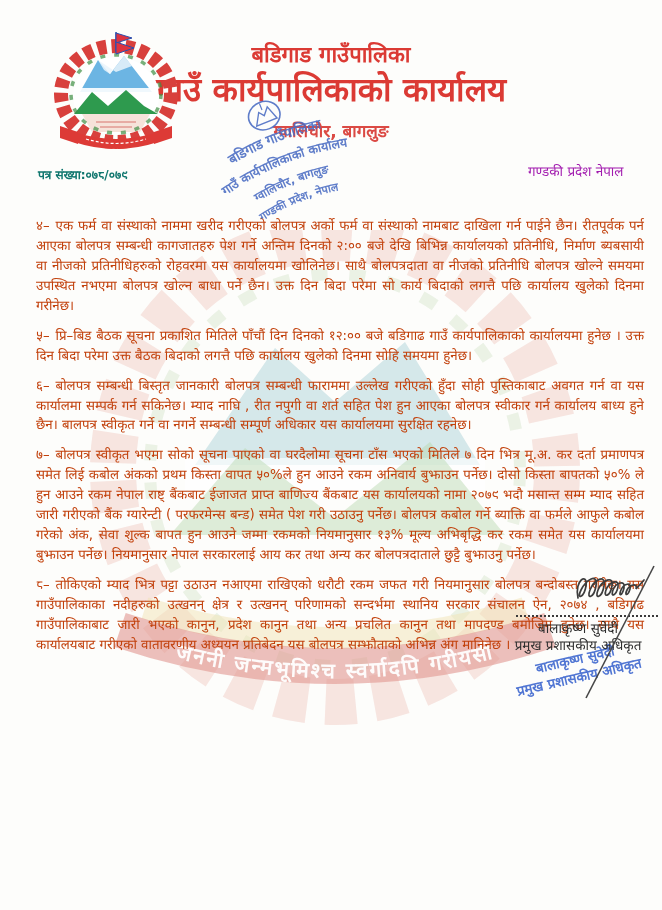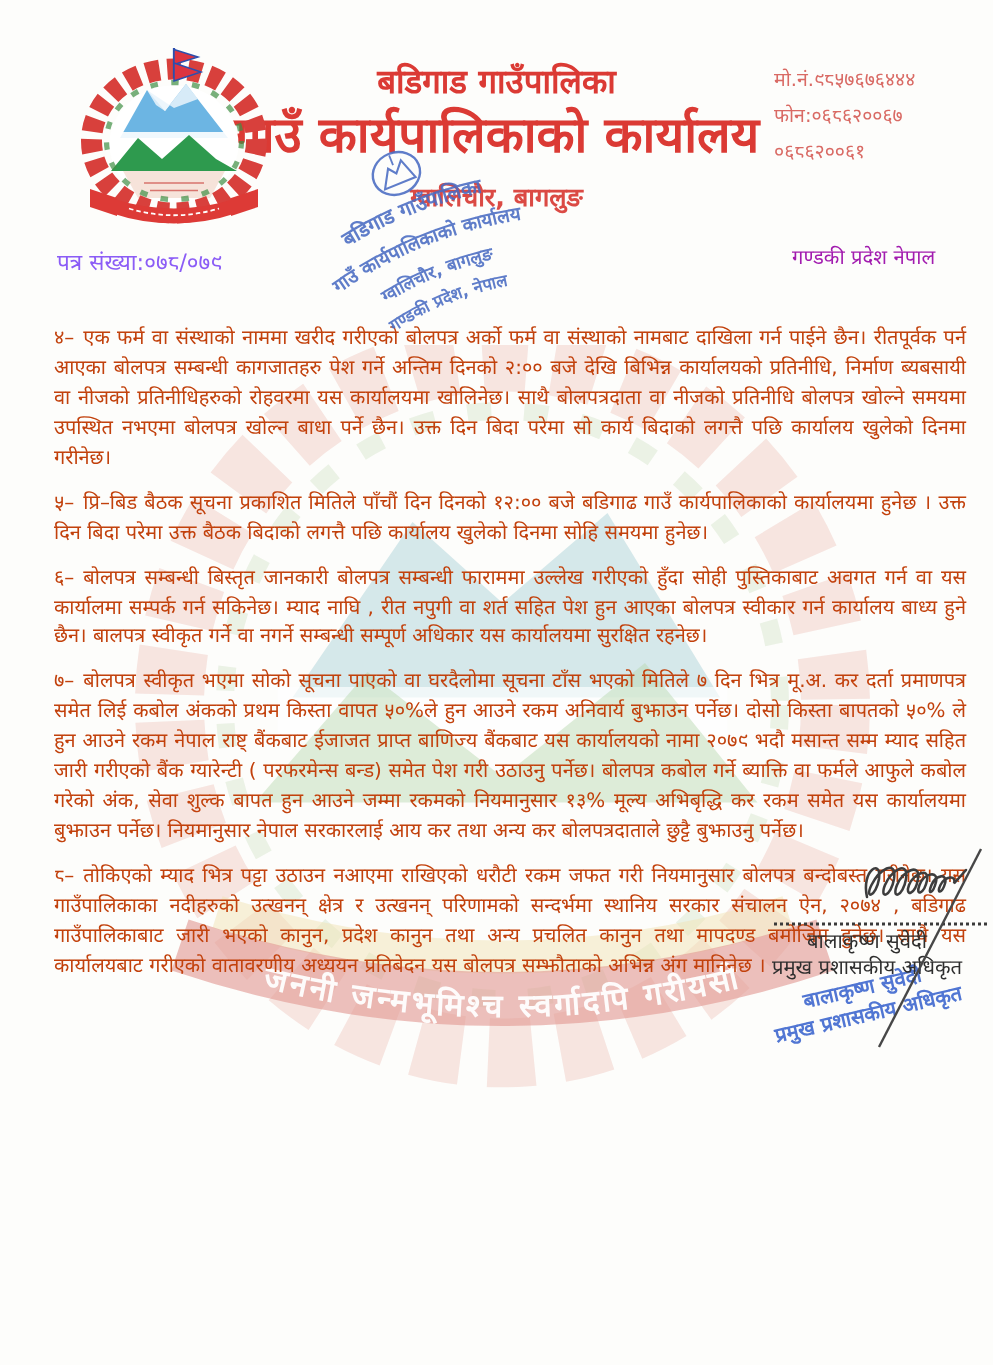--- a/index.html
+++ b/index.html
@@ -14,22 +14,22 @@
   .logo{position:absolute;left:52px;top:30px;width:128px;height:124px;z-index:3;}
   .h-muni{position:absolute;left:0;right:0;top:38px;text-align:center;
     font-size:22px;font-weight:bold;color:#db3a34;z-index:2;}
   .h-office{position:absolute;left:0;right:0;top:66px;text-align:center;
     font-size:33px;font-weight:bold;color:#db3a34;z-index:2;}
   .h-addr{position:absolute;left:0;right:0;top:119px;text-align:center;
     font-size:17px;font-weight:bold;color:#db4a44;z-index:2;}
   .contact{position:absolute;left:516px;top:42px;font-size:13px;line-height:24px;
     color:#d96a64;z-index:2;}
   .province{position:absolute;left:528px;top:162px;font-size:13.5px;color:#a21caf;z-index:2;}
-  .letterno{position:absolute;left:38px;top:164px;font-size:15px;line-height:23px;
-    color:#8b5cf6;font-weight:normal;z-index:2;}
+  .letterno{position:absolute;left:38px;top:164px;font-size:12px;line-height:23px;
+    color:#0f766e;font-weight:bold;z-index:2;}
   .hstamp{position:absolute;left:196px;top:88px;width:175px;height:148px;z-index:4;opacity:.88;}
   
   .body-text{position:absolute;left:36px;top:216px;width:608px;z-index:2;
     color:#c2410c;font-size:13.3px;line-height:1.5;text-align:justify;}
   .body-text p{margin:0 0 10px 0;}
   .pnum{padding-right:6px;}
   
   .sig-svg{position:absolute;left:572px;top:560px;width:90px;height:148px;z-index:5;}
   .dotline{position:absolute;left:516px;top:601px;width:142px;height:14px;
     border-bottom:2.5px dotted #3a3a3a;z-index:4;}
@@ -74,25 +74,20 @@
     <path d="M34 109 Q64 118 94 109" stroke="#ffffff" stroke-width="1.2" stroke-dasharray="3 2" fill="none"></path>
     <line x1="64" y1="2" x2="64" y2="22" stroke="#2b4fae" stroke-width="1.5"></line>
     <path d="M64 3 L80 8 L64 13 Z" fill="#dd3440" stroke="#2b4fae" stroke-width="1"></path>
     <path d="M64 12 L82 18 L64 24 Z" fill="#dd3440" stroke="#2b4fae" stroke-width="1"></path>
   </svg>
 
   <div class="h-muni">बडिगाड गाउँपालिका</div>
   <div class="h-office">गाउँ कार्यपालिकाको कार्यालय</div>
   <div class="h-addr">ग्वालिचौर, बागलुङ</div>
 
-  <div class="contact">
-    <div>मो.नं.९८५७६७६४४४</div>
-    <div>फोन:०६८६२००६७</div>
-    <div>०६८६२००६१</div>
-  </div>
   <div class="province">गण्डकी प्रदेश नेपाल</div>
 
   <div class="letterno">
     <div>पत्र संख्या:०७८/०७९</div>
   </div>
 
   <svg class="hstamp" viewBox="0 0 175 148" xmlns="http://www.w3.org/2000/svg">
     <g transform="rotate(-22 87 74)" fill="#4a6cc3" stroke="none">
       <g transform="translate(87,24)">
         <ellipse cx="0" cy="0" rx="16" ry="14" fill="none" stroke="#4a6cc3" stroke-width="1.6"></ellipse>

